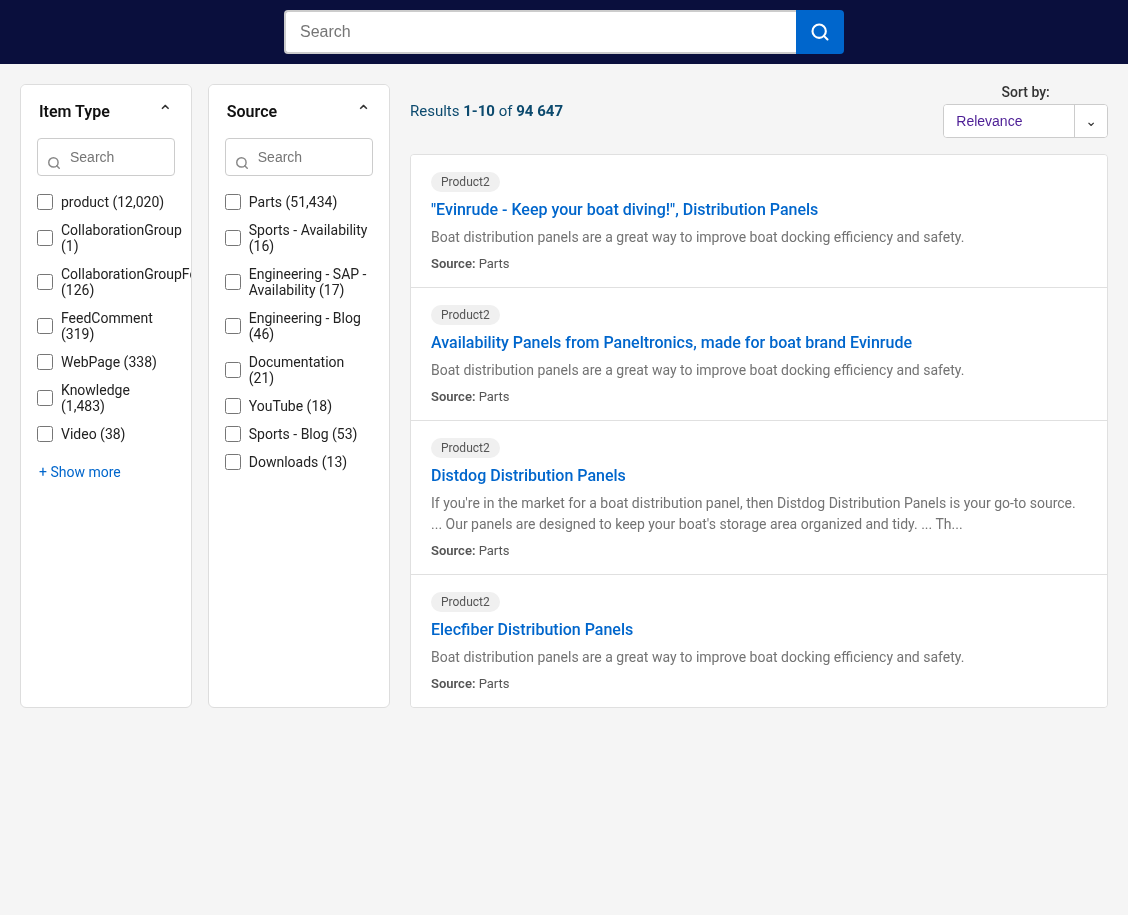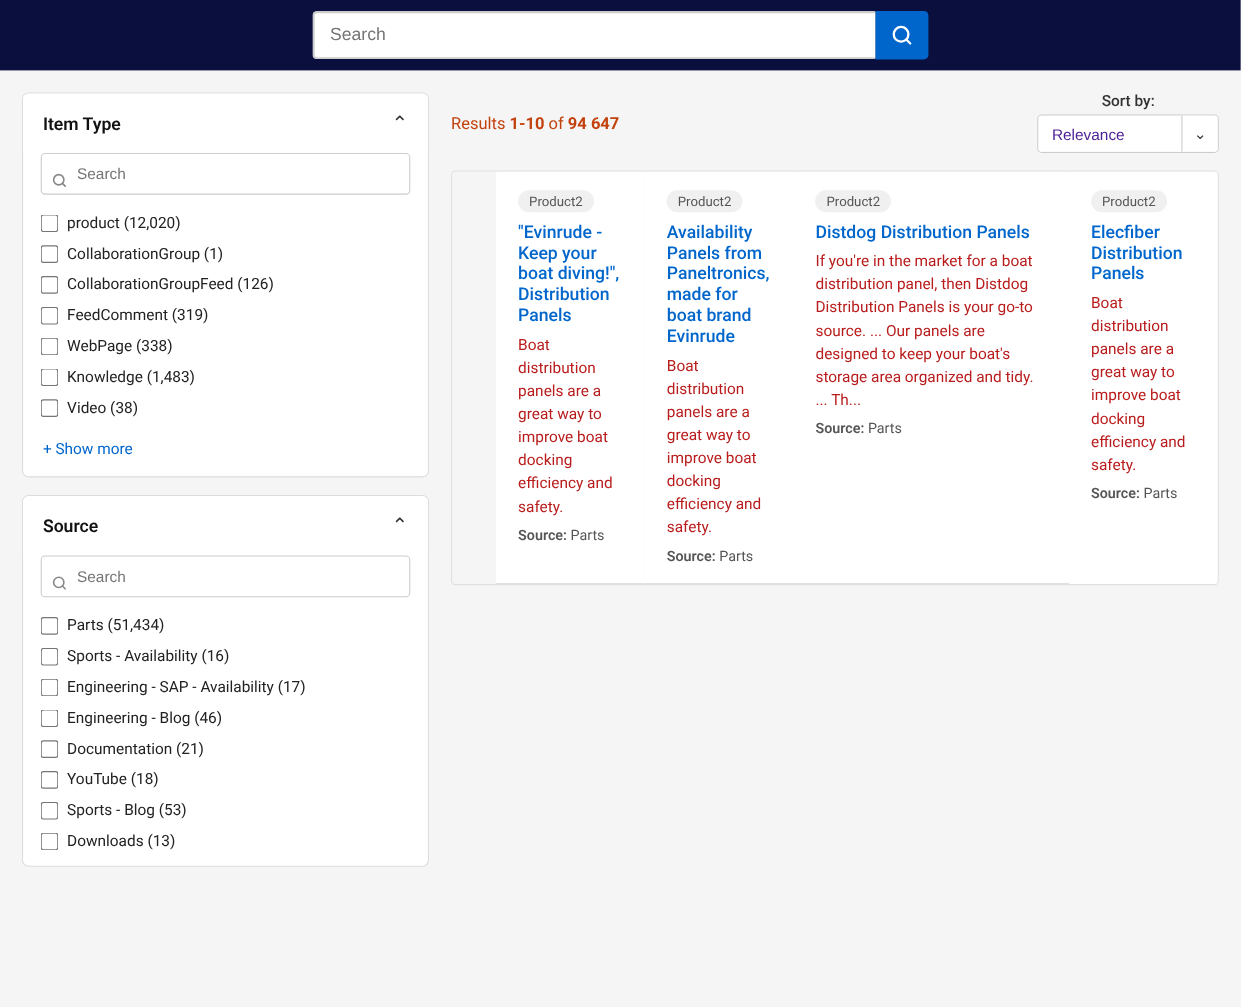--- a/index.html
+++ b/index.html
@@ -51,21 +51,20 @@
       padding: 20px 20px;
       max-width: 1128px;
       margin: 0 auto;
     }
 
     
     .sidebar {
       width: 370px;
       flex-shrink: 0;
       display: flex;
-      flex-direction: column;
       gap: 16px;
     }
 
     .filter-panel {
       background: #fff;
       border: 1px solid #ddd;
       border-radius: 6px;
       padding: 0;
       overflow: hidden;
     }
@@ -146,21 +145,21 @@
     }
 
     .results-header {
       display: flex;
       align-items: center;
       justify-content: space-between;
       margin-bottom: 16px;
     }
     .results-count {
       font-size: 15px;
-      color: #c2410c;
+      color: #0c4a6e;
     }
     .results-count strong { font-weight: 700; }
     .sort-wrapper {
       display: flex;
       align-items: center;
       gap: 4px;
       flex-direction: column;
     }
     .sort-label {
       font-size: 14px;
@@ -211,39 +210,38 @@
       color: #0066cc;
       font-weight: 500;
       margin-bottom: 8px;
       cursor: pointer;
       text-decoration: none;
       display: block;
     }
 
     .result-description {
       font-size: 14px;
-      color: #b91c1c;
+      color: #737373;
       line-height: 1.5;
       margin-bottom: 8px;
     }
 
     .result-source {
       font-size: 13px;
       color: #555;
     }
     .result-source-label { font-weight: 600; }
 
     .results-list {
       display: flex;
-      flex-direction: row;
+      flex-direction: column;
       gap: 0;
       border: 1px solid #e0e0e0;
       border-radius: 4px;
       overflow: hidden;
-      padding-left: 40px;
     }
 
     .result-item {
       background: #fff;
       padding: 16px 20px;
       border-bottom: 1px solid #e0e0e0;
     }
     .result-item:last-child { border-bottom: none; }
   </style>
 </head>

